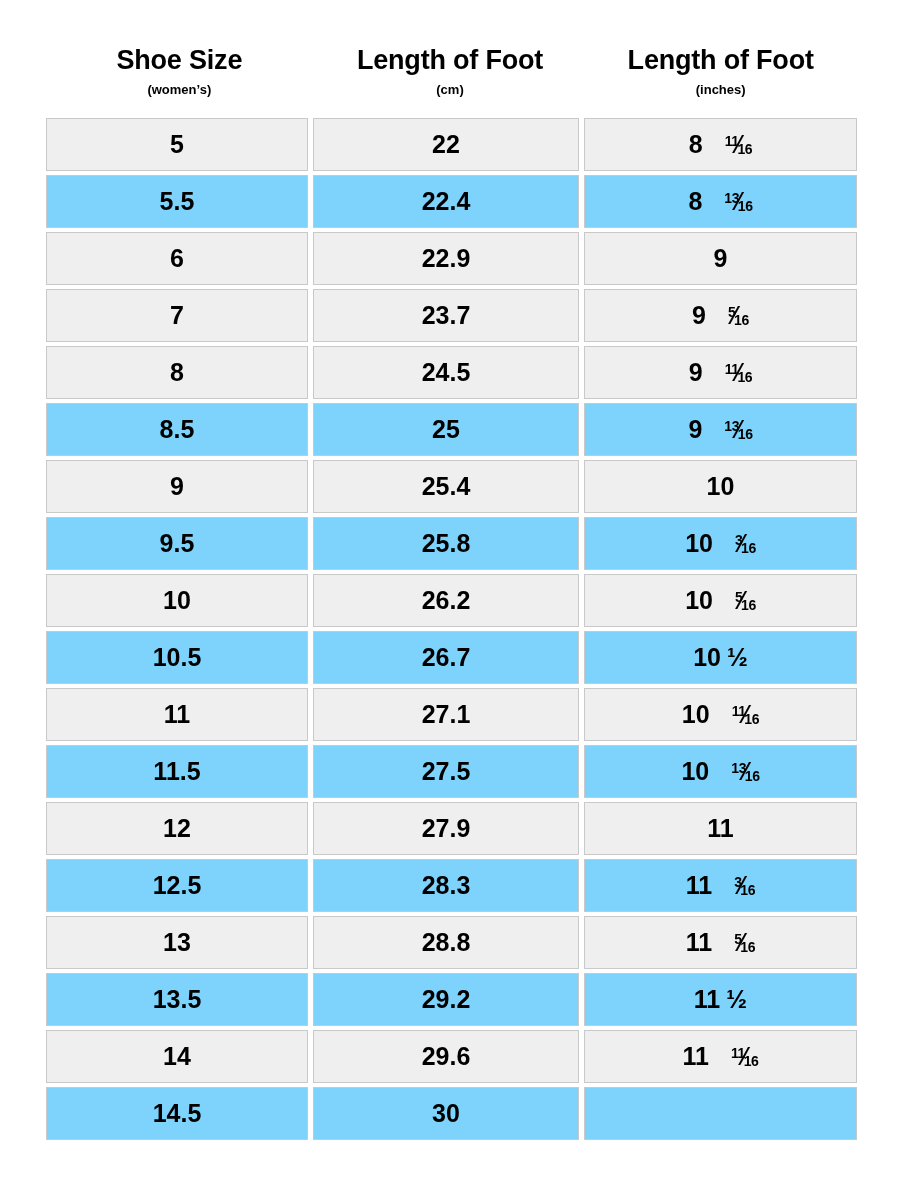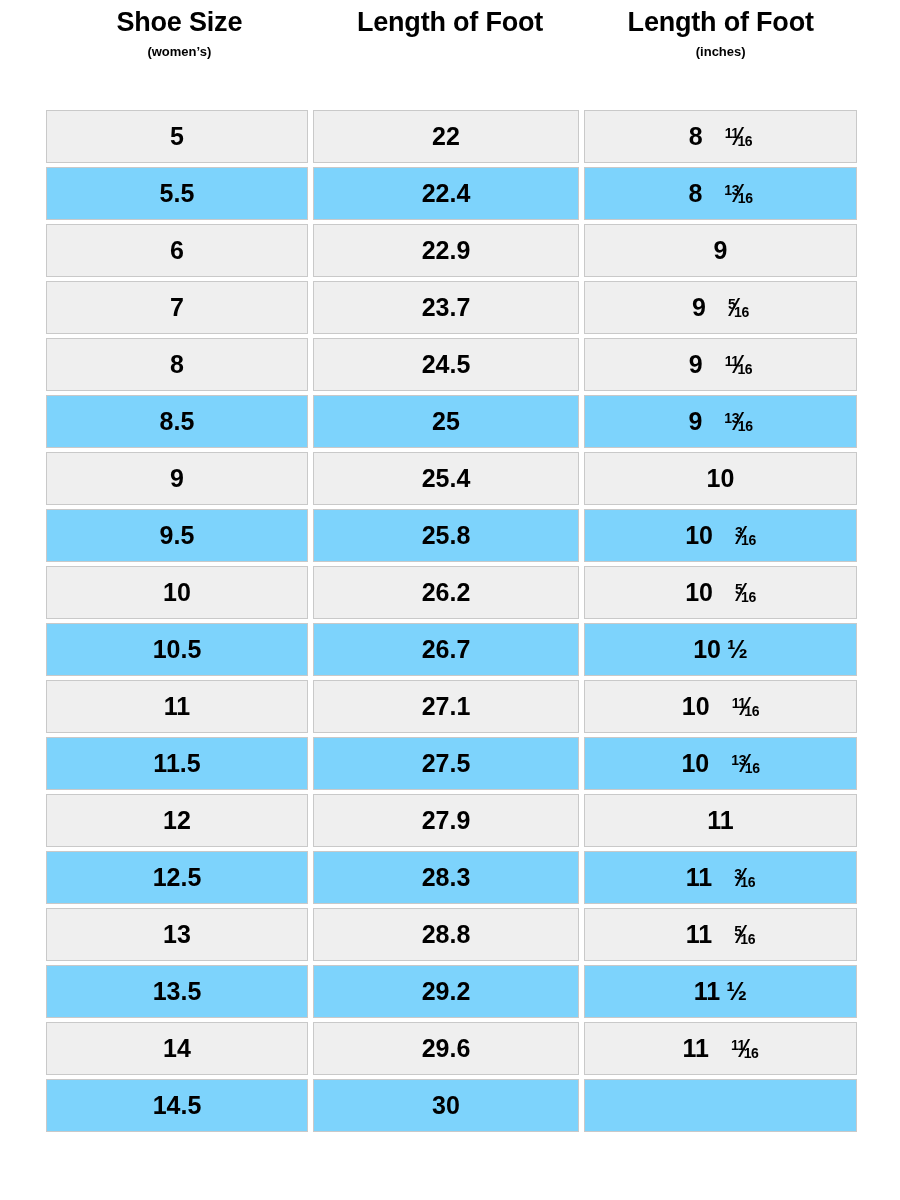--- a/index.html
+++ b/index.html
@@ -19,22 +19,22 @@
     position: relative;
     width: 900px;
     height: 1200px;
     box-sizing: border-box;
   }
 
   
   .chart-header {
     display: flex;
     width: 812px;
-    margin: 0 auto;
-    padding-top: 6px;
+    margin: 8px auto;
+    padding-top: 36px;
     box-sizing: border-box;
     justify-content: space-between;
   }
   .chart-header .head-cell {
     flex: 1 1 0;
     text-align: center;
     padding: 0 2px;
     box-sizing: border-box;
   }
   .head-title {
@@ -130,20 +130,21 @@
 
 <div class="page">
 
   <div class="chart-header">
     <div class="head-cell">
       <div class="head-title">Shoe Size</div>
       <div class="head-sub">(women’s)</div>
     </div>
     <div class="head-cell">
       <div class="head-title">Length of Foot</div>
+      <div class="head-sub">(cm)</div>
     </div>
     <div class="head-cell">
       <div class="head-title">Length of Foot</div>
       <div class="head-sub">(inches)</div>
     </div>
   </div>
 
   <table class="size-table">
     <colgroup>
       <col class="c1">

